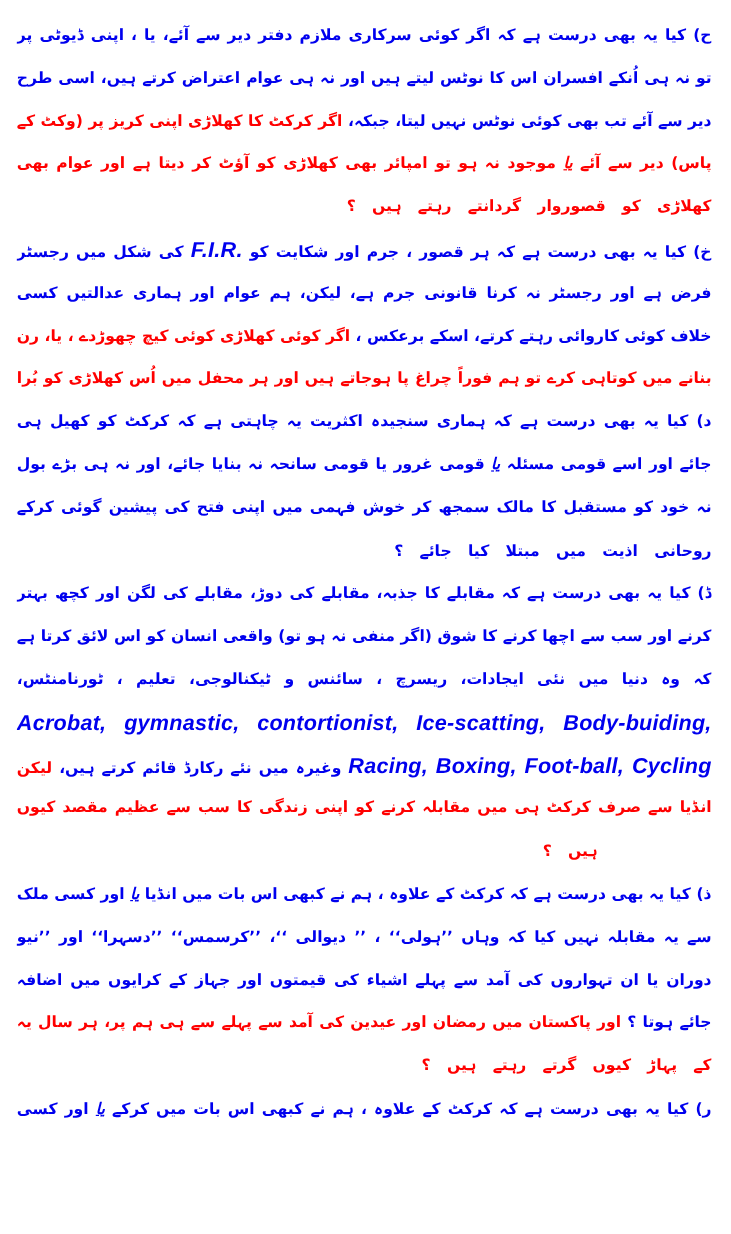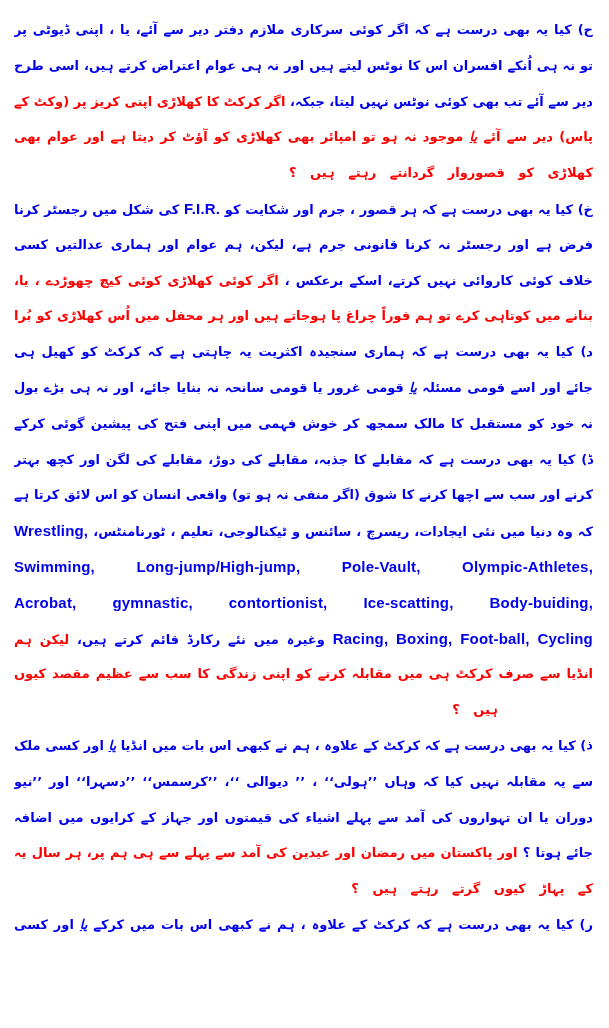--- a/index.html
+++ b/index.html
@@ -33,45 +33,46 @@
     -moz-text-align-last: right;
     word-spacing: 9px;
   }
   .line.indent {
     padding-right: 95px;
   }
   .seg.blue { color: var(--ink-blue, #0000EE); }
   .seg.red  { color: var(--ink-red, #FF0000); }
   .seg.u    { text-decoration: underline; font-style: italic; }
   .seg.latin {
-    font-size: 15px;
+    font-size: 18px;
     letter-spacing: 0.2px;
     font-family: "Liberation Sans", "DejaVu Sans", sans-serif;
+    font-style: italic;
   }
 </style>
 </head>
 <body style="background: rgb(255, 255, 255);">
 
 <div class="page">
     <div class="line"><span class="seg blue">ح)   کیا یہ بھی درست ہے کہ اگر کوئی سرکاری ملازم دفتر دیر سے آئے، یا ،  اپنی ڈیوٹی پر موجود نہ رہے</span></div>
     <div class="line"><span class="seg blue">تو نہ ہی اُنکے افسران اس کا نوٹس لیتے ہیں اور نہ ہی عوام اعتراض کرتے ہیں، اسی طرح اگر ٹرین</span></div>
     <div class="line"><span class="seg blue">دیر سے آئے تب بھی کوئی نوٹس نہیں لیتا، جبکہ،  </span><span class="seg red">اگر کرکٹ کا کھلاڑی اپنی کریز پر (وکٹ کے</span></div>
     <div class="line"><span class="seg red">پاس)   دیر سے آئے </span><span class="seg red u">یا</span><span class="seg red"> موجود نہ ہو تو امپائر بھی کھلاڑی کو آؤٹ کر دیتا ہے اور عوام بھی</span></div>
     <div class="line short"><span class="seg red">کھلاڑی کو قصوروار گردانتے رہتے ہیں ؟</span></div>
     <div class="line"><span class="seg blue">خ)   کیا یہ بھی درست ہے کہ ہر قصور ، جرم اور شکایت کو </span><span class="seg blue latin" dir="ltr">F.I.R.</span><span class="seg blue"> کی شکل میں رجسٹر کرنا پولیس کا</span></div>
     <div class="line"><span class="seg blue">فرض ہے اور رجسٹر نہ کرنا قانونی جرم ہے، لیکن،  ہم عوام اور ہماری عدالتیں کسی </span></div>
-    <div class="line"><span class="seg blue">خلاف کوئی کاروائی نہیں کرتے،  اسکے برعکس ، </span><span class="seg red">اگر کوئی کھلاڑی کوئی کیچ چھوڑدے ، یا،  رن</span></div>
+    <div class="line"><span class="seg blue">خلاف کوئی کاروائی رہتے کرتے،  اسکے برعکس ، </span><span class="seg red">اگر کوئی کھلاڑی کوئی کیچ چھوڑدے ، یا،  رن</span></div>
     <div class="line"><span class="seg red">بنانے میں کوتاہی کرے تو ہم فوراً چراغ پا ہوجاتے ہیں اور ہر محفل میں اُس کھلاڑی کو بُرا بھلا</span></div>
     <div class="line"><span class="seg blue">د)   کیا یہ بھی درست ہے کہ ہماری سنجیدہ اکثریت یہ چاہتی ہے کہ کرکٹ کو کھیل ہی سمجھا</span></div>
     <div class="line"><span class="seg blue">جائے اور اسے قومی مسئلہ </span><span class="seg blue u">یا</span><span class="seg blue"> قومی غرور یا قومی سانحہ نہ بنایا جائے، اور نہ ہی بڑے بول بولے جائیں</span></div>
     <div class="line"><span class="seg blue">نہ خود کو مستقبل کا مالک سمجھ کر خوش فہمی میں اپنی فتح کی پیشین گوئی کرکے عوام کو مایوسی اور</span></div>
+    <div class="line short"><span class="seg blue">روحانی اذیت میں مبتلا کیا جائے ؟</span></div>
     <div class="line"><span class="seg blue">ڈ)   کیا یہ بھی درست ہے کہ مقابلے کا جذبہ، مقابلے کی دوڑ، مقابلے کی لگن اور کچھ بہتر</span></div>
     <div class="line"><span class="seg blue">کرنے   اور سب سے اچھا کرنے کا شوق (اگر منفی نہ ہو تو) واقعی انسان کو اس لائق کرتا ہے</span></div>
     <div class="line"><span class="seg blue">کہ وہ دنیا میں نئی ایجادات، ریسرچ ، سائنس و ٹیکنالوجی، تعلیم ، ٹورنامنٹس، </span><span class="seg blue latin" dir="ltr">Wrestling,</span></div>
-    <div class="line"><span class="seg blue latin" dir="ltr">Swimming,  Long-jump/High-jump,  Pole-Vault, Olympic-Athletes,</span></div>
     <div class="line"><span class="seg blue latin" dir="ltr">Acrobat, gymnastic, contortionist, Ice-scatting, Body-buiding,</span></div>
     <div class="line"><span class="seg blue latin" dir="ltr">Racing, Boxing, Foot-ball, Cycling</span><span class="seg blue"> وغیرہ میں نئے رکارڈ قائم کرتے ہیں، </span><span class="seg red">لیکن ہم</span></div>
     <div class="line"><span class="seg red">انڈیا سے صرف کرکٹ ہی میں مقابلہ کرنے کو اپنی زندگی کا سب سے عظیم مقصد کیوں سمجھتے</span></div>
     <div class="line short indent"><span class="seg red">ہیں ؟</span></div>
     <div class="line"><span class="seg blue">ذ) کیا یہ بھی درست ہے کہ کرکٹ کے علاوہ ، ہم نے کبھی اس بات میں انڈیا </span><span class="seg blue u">یا</span><span class="seg blue"> اور کسی ملک</span></div>
     <div class="line"><span class="seg blue">سے یہ مقابلہ نہیں کیا کہ وہاں ’’ہولی‘‘ ، ’’ دیوالی ‘‘،  ’’کرسمس‘‘  ’’دسہرا‘‘ اور ’’نیو ایئر‘‘ کے</span></div>
     <div class="line"><span class="seg blue">دوران یا ان تہواروں کی آمد سے پہلے اشیاء کی قیمتوں اور جہاز کے کرایوں میں اضافہ کیوں</span></div>
     <div class="line"><span class="seg blue">جائے ہوتا ؟  </span><span class="seg red">اور پاکستان میں رمضان اور عیدین کی آمد سے پہلے سے ہی ہم پر، ہر سال یہ بددیانتی</span></div>
     <div class="line short"><span class="seg red">کے پہاڑ کیوں گرتے رہتے ہیں ؟</span></div>
     <div class="line"><span class="seg blue">ر) کیا یہ بھی درست ہے کہ کرکٹ کے علاوہ ، ہم نے کبھی اس بات میں کرکے </span><span class="seg blue u">یا</span><span class="seg blue"> اور کسی ملک</span></div>

